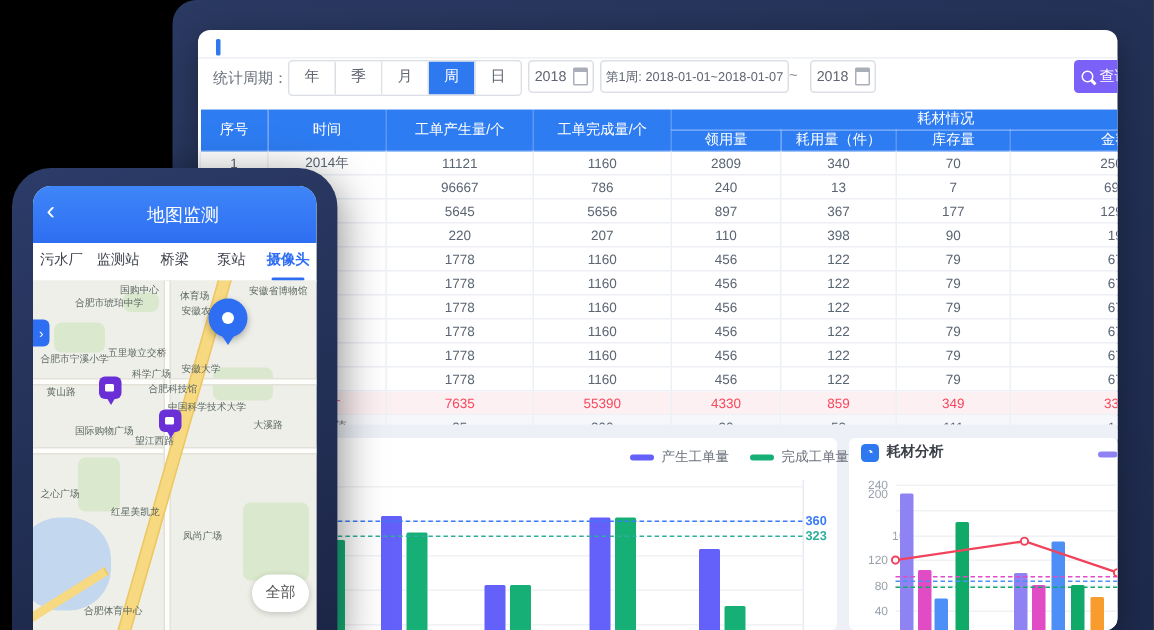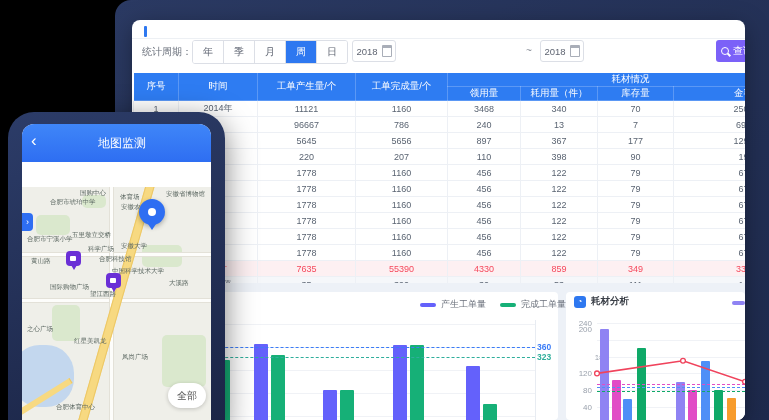--- a/index.html
+++ b/index.html
@@ -98,20 +98,21 @@
       <span class="seg">季</span>
       <span class="seg">月</span>
       <span class="seg active">周</span>
       <span class="seg">日</span>
     </div>
 
   <div id="year1" class="selbox abs">
     <span>2018</span>
     <span class="cal"></span>
   </div>
+  <div id="range1" class="rangebox abs">第1周: 2018-01-01~2018-01-07</div>
   <div class="tilde abs">~</div>
   <div id="year2" class="selbox abs">
     <span>2018</span>
     <span class="cal"></span>
   </div>
 
   <div id="searchbtn" class="btn abs">
     <span class="mag"></span>
     <span>查询</span>
   </div>
@@ -142,21 +143,21 @@
             <th>库存量</th>
             <th>金额</th>
           </tr>
         </thead>
         <tbody>
           <tr>
             <td>1</td>
             <td>2014年</td>
             <td>11121</td>
             <td>1160</td>
-            <td>3468</td>
+            <td>2809</td>
             <td>340</td>
             <td>70</td>
             <td>2506</td>
           </tr>
           <tr>
             <td></td>
             <td></td>
             <td>96667</td>
             <td>786</td>
             <td>240</td>
@@ -342,20 +343,27 @@
       </svg>
     </div>
 </div>
 
 <div id="phone" class="abs">
   <div id="screen" class="abs">
     <div id="phead" class="abs">
       <div class="back abs">‹</div>
       <div class="ptitle abs">地图监测</div>
     </div>
+    <div id="ptabs" class="abs">
+        <div class="ptab">污水厂</div>
+        <div class="ptab">监测站</div>
+        <div class="ptab">桥梁</div>
+        <div class="ptab">泵站</div>
+        <div class="ptab active">摄像头</div>
+      </div>
     <div id="map" class="abs">
       <div class="park abs" style="left:14px;top:28px;width:34px;height:20px;"></div>
       <div class="park abs" style="left:60px;top:8px;width:24px;height:13px;"></div>
       <div class="park abs" style="left:120px;top:58px;width:40px;height:22px;"></div>
       <div class="park abs" style="left:30px;top:118px;width:28px;height:36px;"></div>
       <div class="park abs" style="left:140px;top:148px;width:44px;height:52px;"></div>
       <div class="water abs" style="left:-10px;top:158px;width:62px;height:62px;"></div>
       <div class="wroad abs" style="left:0;top:66px;width:189px;height:3px;"></div>
       <div class="wroad abs" style="left:0;top:112px;width:189px;height:3px;"></div>
       <div class="wroad abs" style="left:88px;top:0;width:3px;height:241px;"></div>

